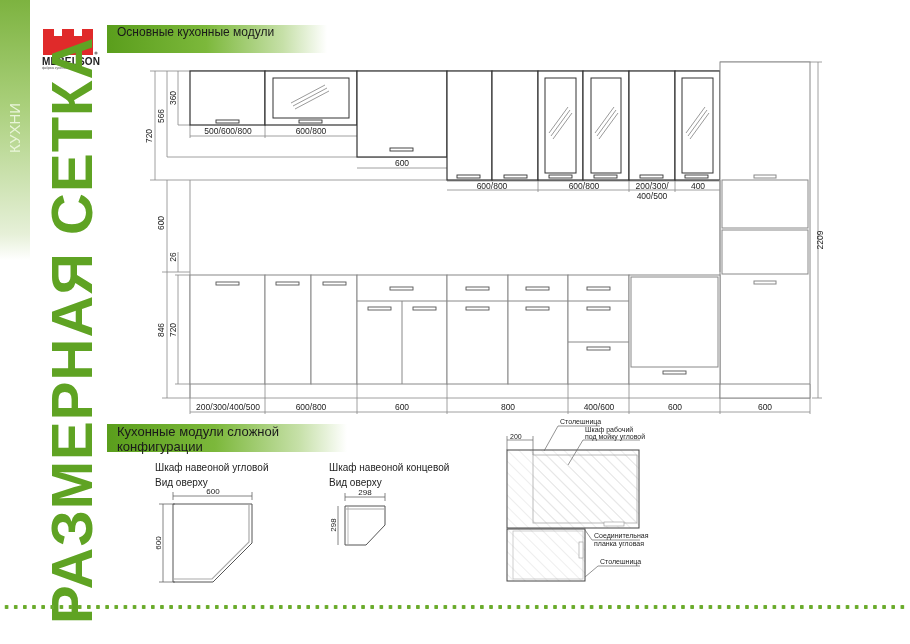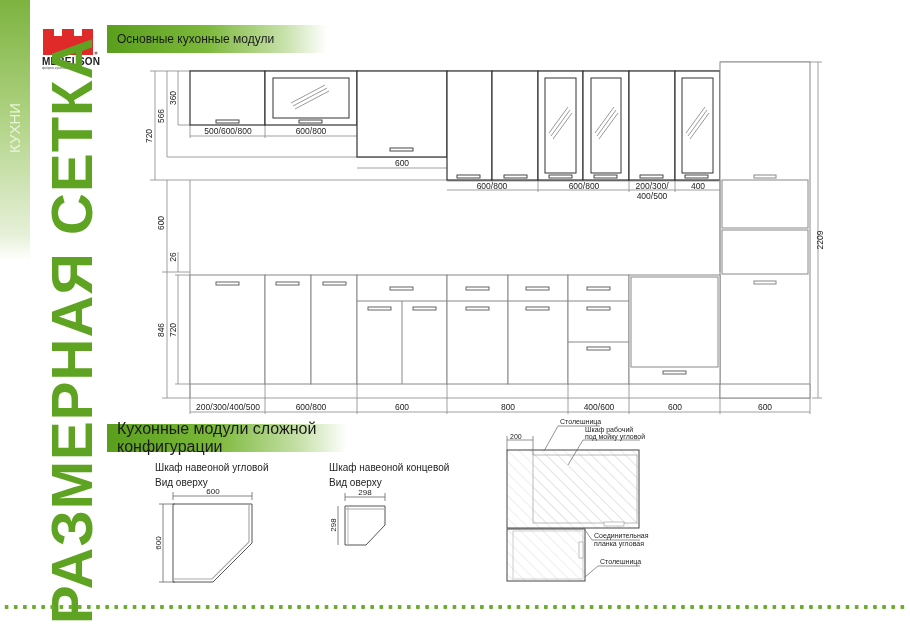--- a/index.html
+++ b/index.html
@@ -3,23 +3,23 @@
 <meta charset="utf-8">
 <style>
   html,body{margin:0;padding:0;background:#fff;}
   body{width:910px;height:644px;position:relative;overflow:hidden;font-family:"Liberation Sans",sans-serif;}
   .side-strip{position:absolute;left:0;top:0;width:30px;height:260px;background:linear-gradient(#7db340,#a9cf7a 40%,#e6f0d8 90%,#fff);}
   .side-label{position:absolute;left:6px;top:88px;width:20px;height:80px;color:#e9f5d9;font-size:15px;writing-mode:vertical-rl;transform:rotate(180deg);text-align:center;}
   .big-title{position:absolute;left:40px;top:95px;width:62px;height:470px;color:#5fa323;font-size:58px;font-weight:bold;writing-mode:vertical-rl;transform:rotate(180deg);letter-spacing:1px;display:flex;align-items:center;justify-content:center;white-space:nowrap;font-family:"Liberation Sans",sans-serif;}
   .logo{position:absolute;left:40px;top:23px;width:60px;height:50px;}
   .logo-text{position:absolute;left:42px;top:56px;font-size:10px;font-weight:bold;color:#222;letter-spacing:0.2px;}
   .logo-sub{position:absolute;left:42px;top:66px;font-size:3px;color:#555;}
-  .banner{position:absolute;height:28px;background:linear-gradient(90deg,#5a9e1c 0%,#7cb83b 45%,#c6e0a8 80%,#fff 100%);color:#1a1a1a;display:flex;align-items:center;padding-left:10px;font-size:12px;}
+  .banner{position:absolute;height:28px;background:linear-gradient(90deg,#5a9e1c 0%,#7cb83b 45%,#c6e0a8 80%,#fff 100%);color:#1a1a1a;display:flex;padding-left:10px;font-size:12px;}
   .banner1{left:107px;top:25px;width:210px;}
-  .banner2{left:107px;top:424px;width:230px;font-size:16px;}
+  .banner2{left:107px;top:424px;width:230px;font-size:13px;}
   .subhead{position:absolute;font-size:10px;font-weight:normal;color:#222;line-height:15px;}
   .dots{position:absolute;left:2px;top:604px;width:906px;height:6px;background-image:radial-gradient(circle,#6aab2b 2px,transparent 2.2px);background-size:9.15px 6px;background-repeat:repeat-x;}
   svg text{font-family:"Liberation Sans",sans-serif;fill:#222;}
   .drawing{position:absolute;left:0;top:0;}
 </style>
 </head>
 <body>
 
 <div class="side-strip"></div>
 <div class="side-label">КУХНИ</div>

